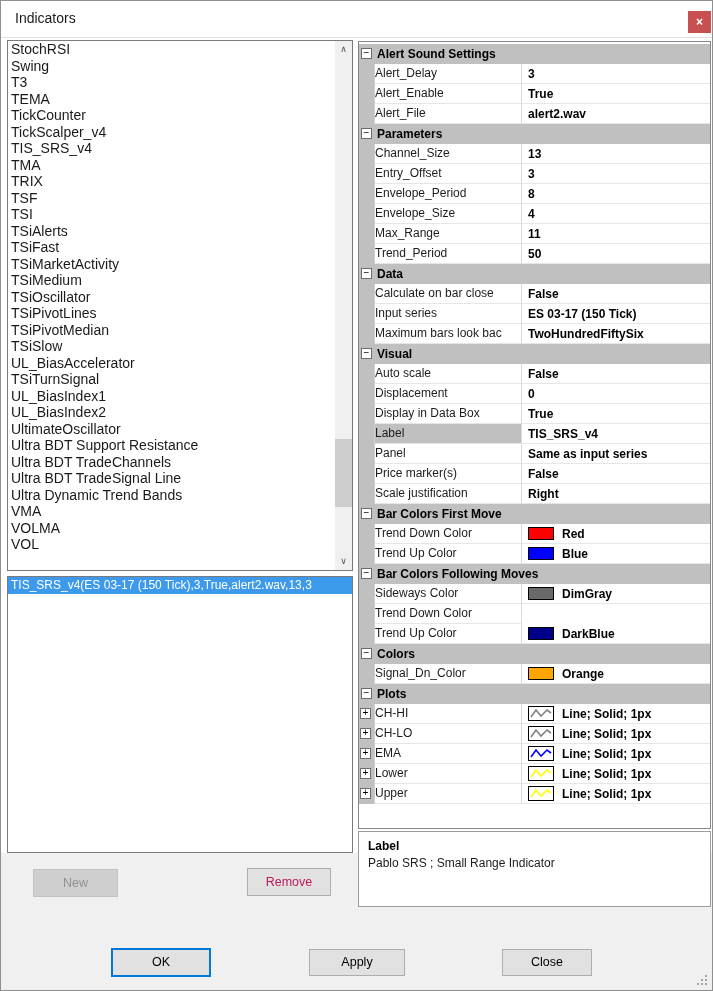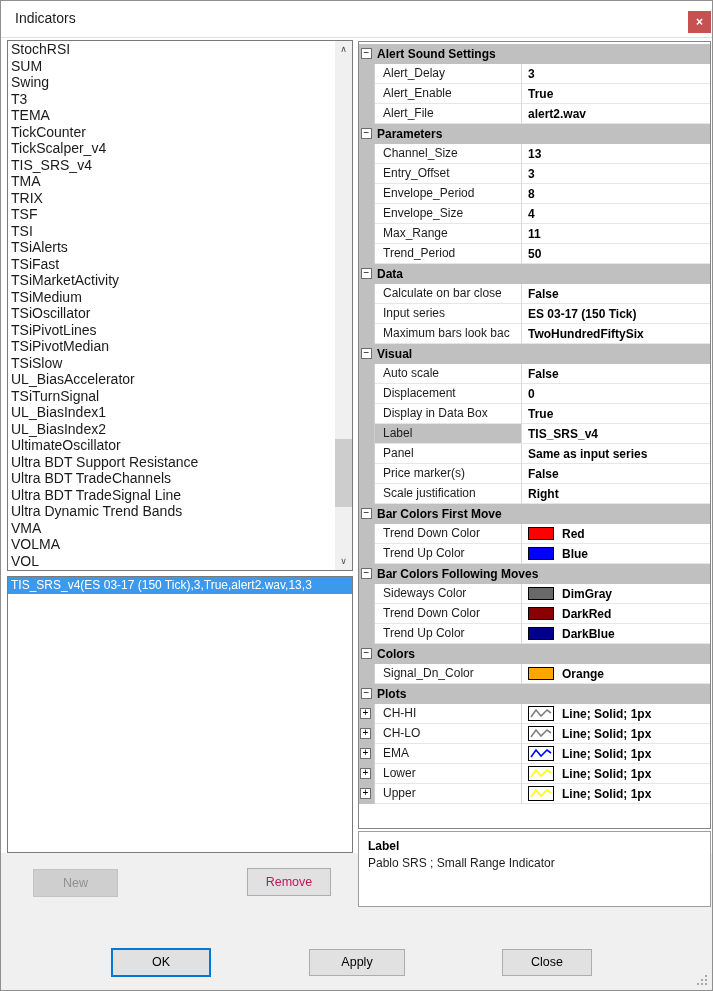--- a/index.html
+++ b/index.html
@@ -47,21 +47,21 @@
     border:1px solid #828790;box-sizing:border-box;overflow:hidden;font-size:12px;padding-top:2px;}
   .g-header{position:relative;height:20px;background:#c0c0c0;font-weight:bold;color:#000000;
     line-height:20px;padding-left:18px;}
   .mini-box{position:absolute;left:2px;top:4px;width:11px;height:11px;background:#ffffff;
     border:1px solid #6d6d6d;box-sizing:border-box;font-size:10px;line-height:8px;text-align:center;
     color:#000000;font-weight:normal;}
   .g-prop{display:flex;height:20px;}
   .g-margin{position:relative;width:15px;background:#c0c0c0;flex:none;border-right:1px solid #cfcfcf;}
   .g-margin .mini-box{left:1px;}
   .g-name{width:147px;flex:none;border-right:1px solid #dadada;border-bottom:1px solid #e6e6e6;
-    line-height:19px;padding-left:8px;color:#1c1c1c;overflow:hidden;white-space:nowrap;box-sizing:border-box;}
+    line-height:19px;padding-left:0;color:#1c1c1c;overflow:hidden;white-space:nowrap;box-sizing:border-box;}
   .g-name.selected{background:#c0c0c0;}
   .g-value{flex:1;border-bottom:1px solid #e6e6e6;display:flex;align-items:center;
     padding-left:6px;font-weight:bold;color:#000000;overflow:hidden;white-space:nowrap;}
   .swatch{width:26px;height:13px;border:1px solid #000000;box-sizing:border-box;margin-right:8px;flex:none;}
   .plot-icon{width:26px;height:15px;border:1px solid #000000;box-sizing:border-box;background:#ffffff;
     margin-right:8px;flex:none;display:flex;align-items:center;justify-content:center;}
   
   #desc-pane{position:absolute;left:357px;top:830px;width:353px;height:76px;background:#ffffff;
     border:1px solid #9d9d9d;box-sizing:border-box;padding:7px 9px;}
   .desc-title{font-size:12px;font-weight:bold;color:#000000;}
@@ -79,21 +79,20 @@
   <div class="titlebar">
     <div class="title">Indicators</div>
     <div class="close-btn">×</div>
   </div>
 
   <div class="bottom-band"></div>
 
   <div class="listbox" id="indicator-listbox">
     <div id="indicator-items">
         <div class="item">StochRSI</div>
-        <div class="item">SUM</div>
         <div class="item">Swing</div>
         <div class="item">T3</div>
         <div class="item">TEMA</div>
         <div class="item">TickCounter</div>
         <div class="item">TickScalper_v4</div>
         <div class="item">TIS_SRS_v4</div>
         <div class="item">TMA</div>
         <div class="item">TRIX</div>
         <div class="item">TSF</div>
         <div class="item">TSI</div>
@@ -292,24 +291,20 @@
         <div class="g-margin"></div>
         <div class="g-name">Sideways Color</div>
         <div class="g-value">
           <span class="swatch" style="background: rgb(105, 105, 105);"></span>
           <span>DimGray</span>
         </div>
       </div>
       <div class="g-prop">
         <div class="g-margin"></div>
         <div class="g-name">Trend Down Color</div>
-        <div class="g-value">
-          <span class="swatch" style="background: rgb(139, 0, 0);"></span>
-          <span>DarkRed</span>
-        </div>
       </div>
       <div class="g-prop">
         <div class="g-margin"></div>
         <div class="g-name">Trend Up Color</div>
         <div class="g-value">
           <span class="swatch" style="background: rgb(0, 0, 139);"></span>
           <span>DarkBlue</span>
         </div>
       </div>
       <div class="g-header"><span class="mini-box">−</span><span>Colors</span></div>

